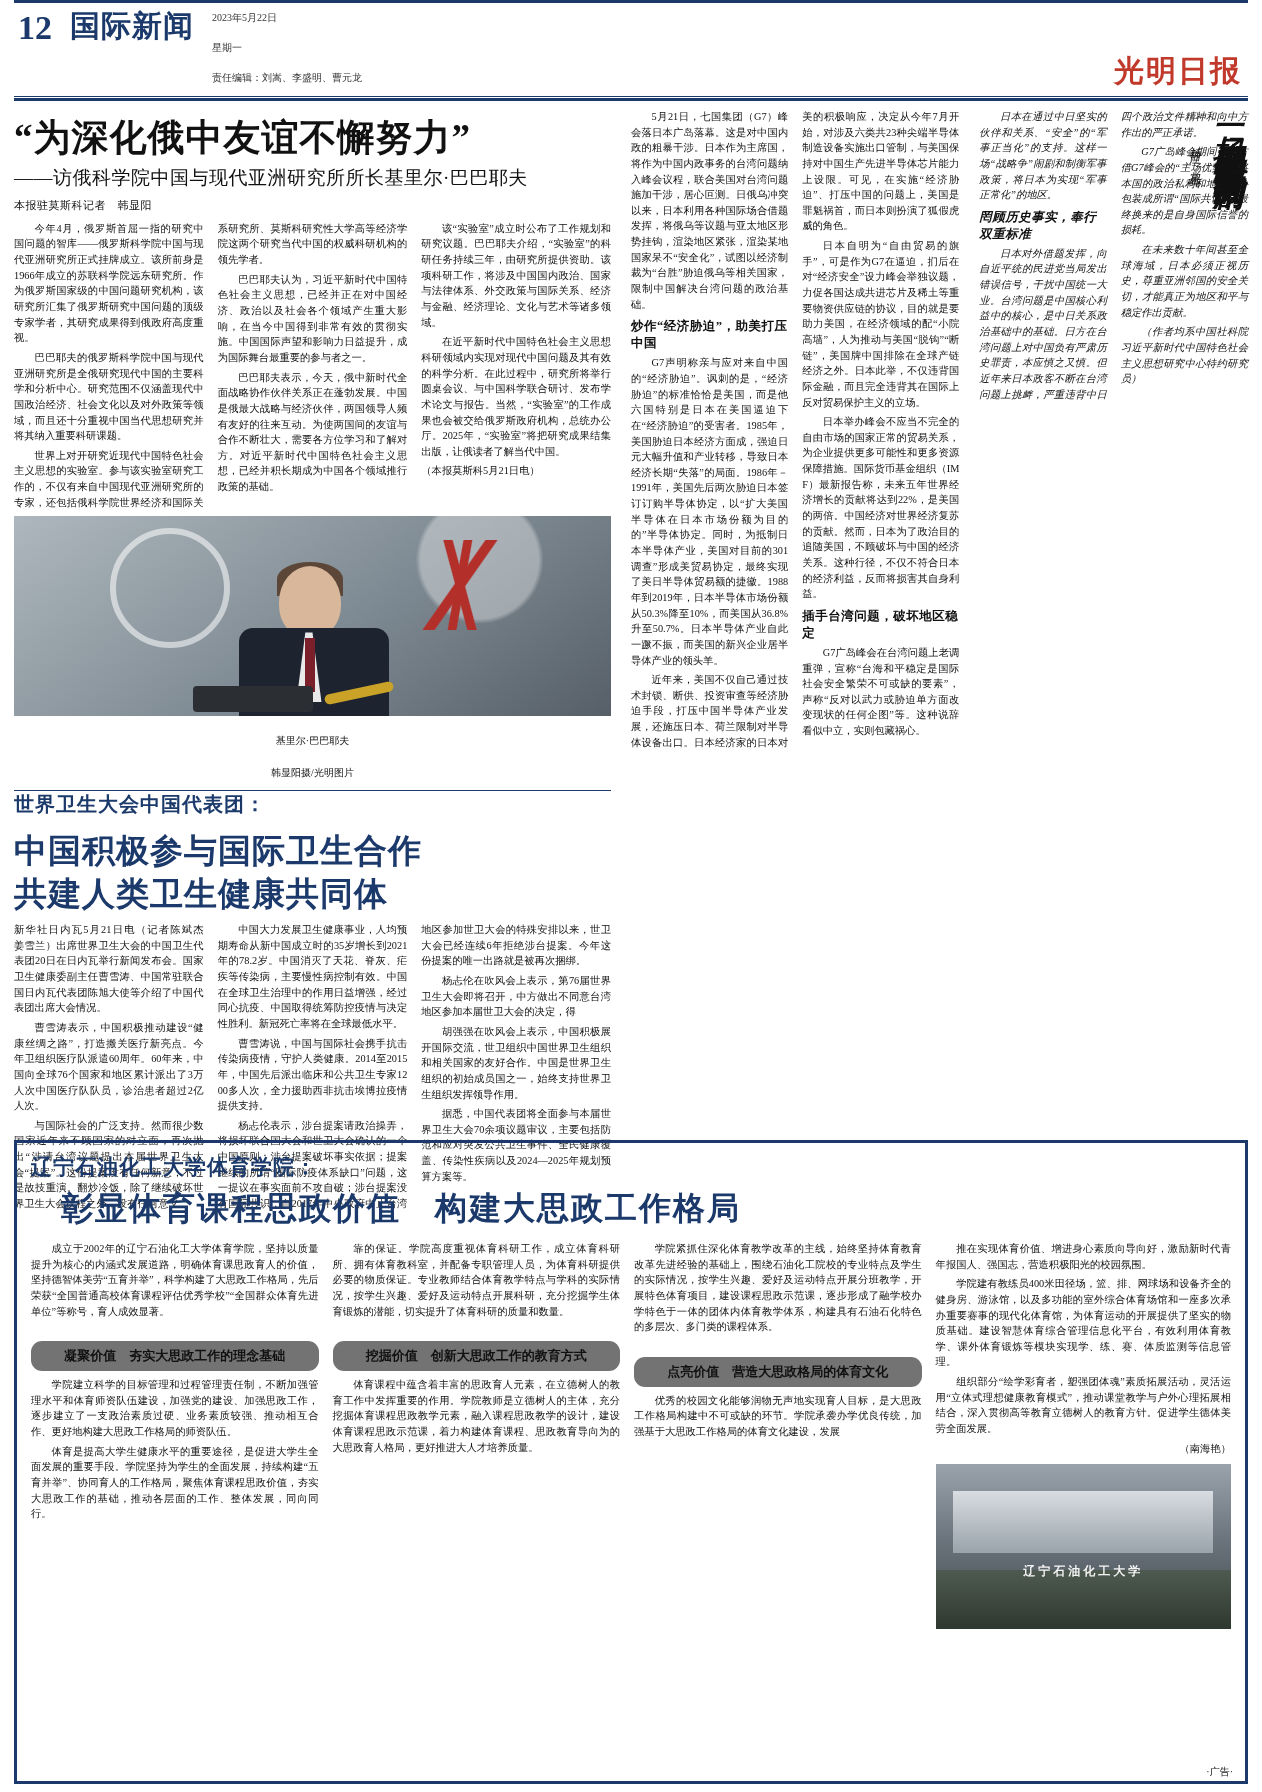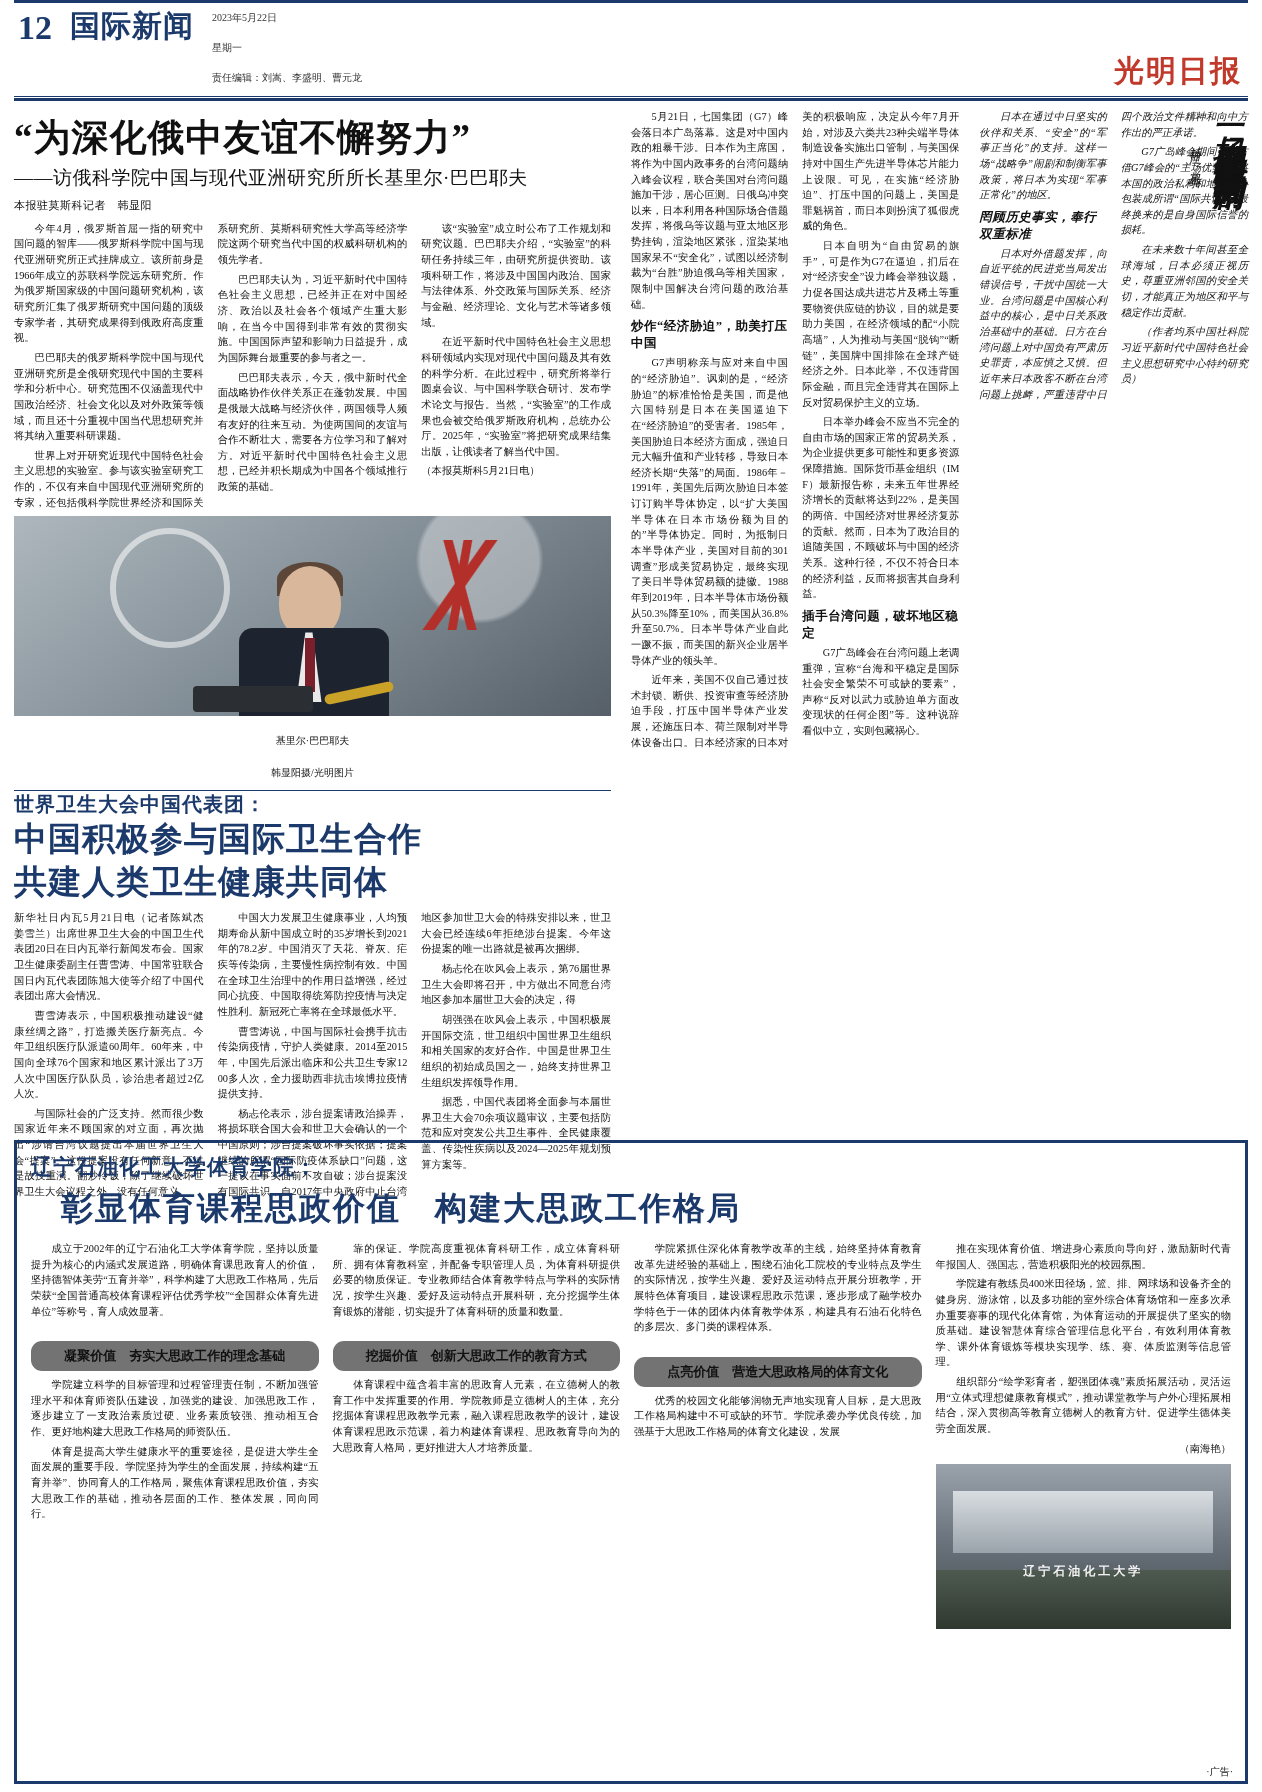--- a/index.html
+++ b/index.html
@@ -130,21 +130,21 @@
   .vert-byline {
     writing-mode: vertical-rl; text-orientation: upright; font-size:11px; letter-spacing:3px;
     margin-left:8px; height:200px;
   }
   .sub-h { font-size:12.5px; font-weight:700; margin:6px 0 3px; letter-spacing:.5px; }
 
   
   .story2 { margin-top: 10px; border-top:1px solid #1b3a6b; }
   .kicker { font-size: 20px; font-weight:700; color:#1b3a6b; letter-spacing:1px; }
   .title2 {
-    font-size: 33px; font-weight:700; color:#1b3a6b; line-height:1.3; letter-spacing:1px; margin:0 0 6px;
+    font-size: 33px; font-weight:700; color:#1b3a6b; line-height:1.3; letter-spacing:1px; margin:12px 0 6px;
   }
 
   
   .ad {
     position:absolute; left:14px; right:14px; bottom:8px; height: 644px;
     border: 3px solid #1b3a6b; padding: 10px 14px 6px 14px;
   }
   .ad-kicker { font-size:21px; font-weight:700; color:#1b3a6b; letter-spacing:1px; }
   .ad-title { font-size:32px; font-weight:700; color:#1b3a6b; letter-spacing:2px; margin:6px 0 10px 30px; }
   .ad-cols { display:flex; gap:14px; }

